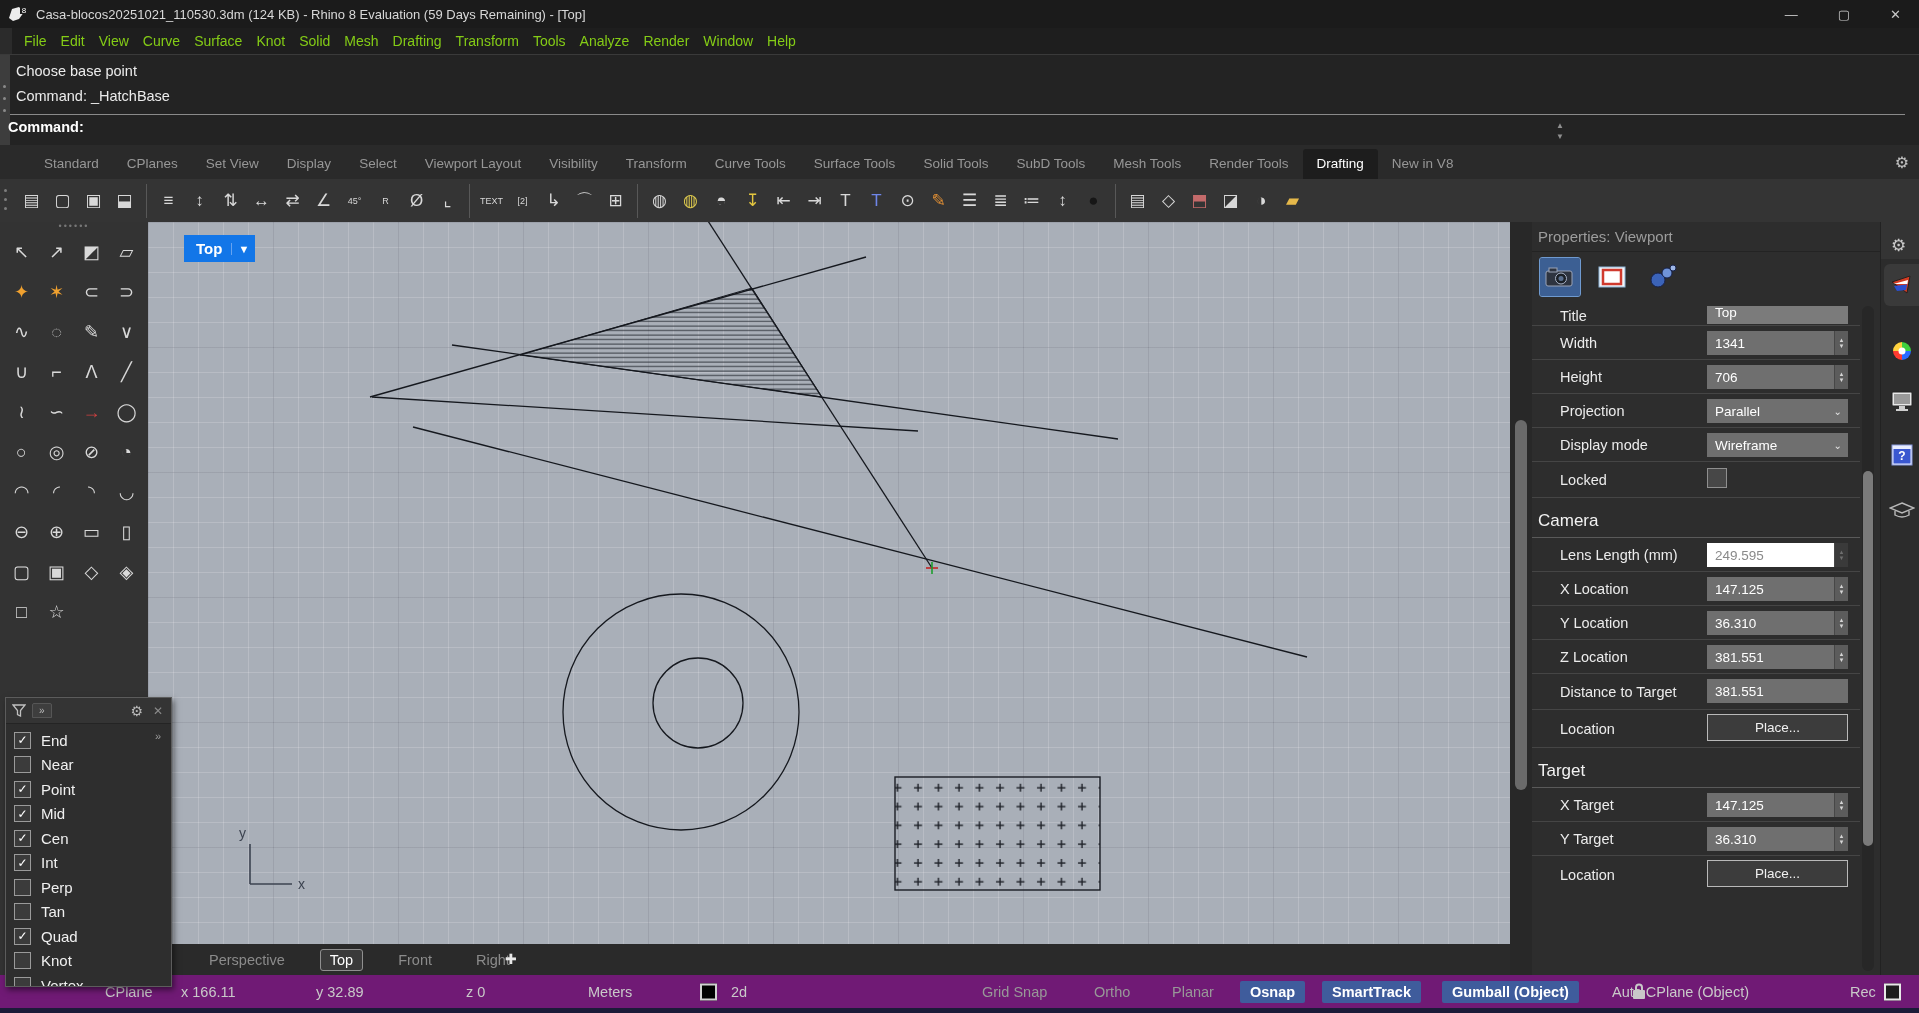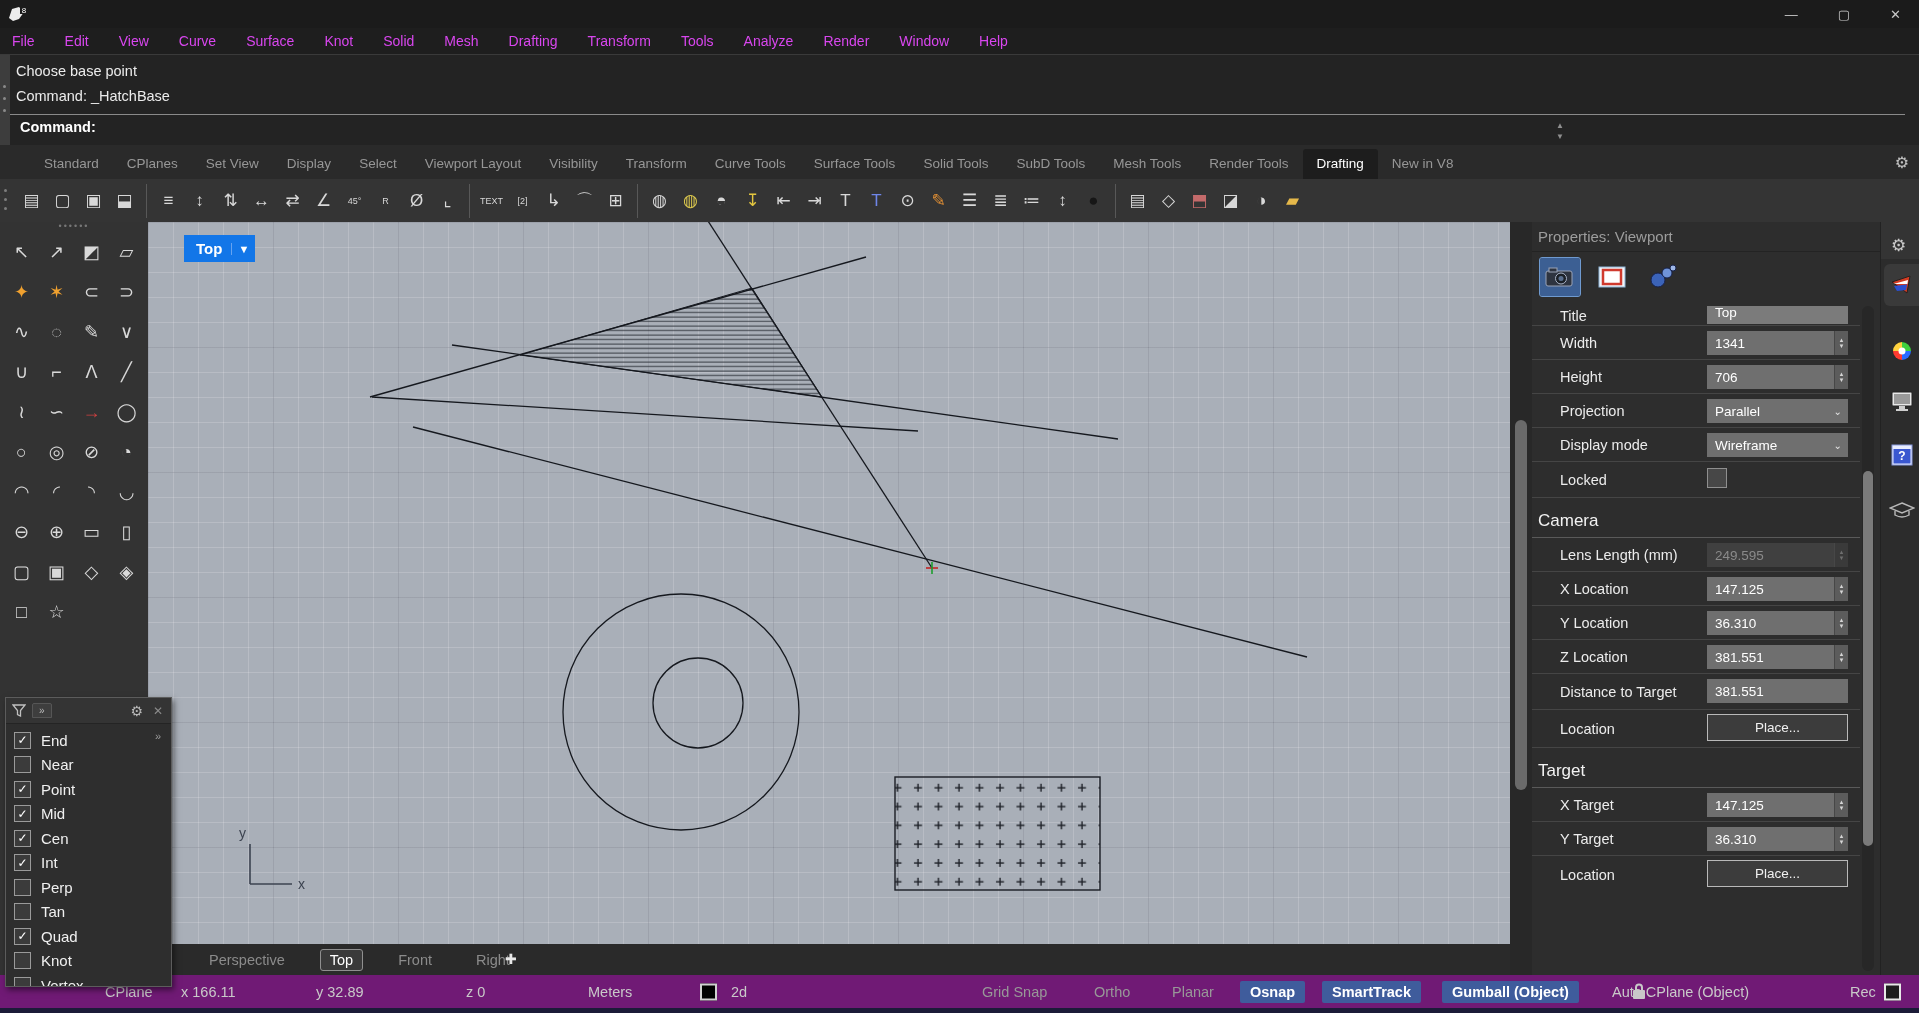--- a/index.html
+++ b/index.html
@@ -7,30 +7,30 @@
     font-family:"Liberation Sans", sans-serif; }
   #app { position:relative; width:1919px; height:1013px; background:#2b2b2b; }
 
   
   .titlebar { position:relative; height:28px; background:#1b1b1b; display:flex; align-items:center; color:#d8d8d8; font-size:13px; }
   .titlebar .logo { width:22px; height:20px; margin:0 8px 0 6px; }
   .win-controls { position:absolute; right:18px; top:0; height:28px; display:flex; align-items:center; gap:40px; color:#c9c9c9; font-size:13px; }
   .win-controls span { cursor:default; }
 
   
-  .menubar { height:26px; background:#1e1e1e; display:flex; align-items:center; gap:30px; padding-left:12px; color:#d946ef; font-size:14px; }
+  .menubar { height:26px; background:#1e1e1e; display:flex; align-items:center; gap:14px; padding-left:12px; color:#84cc16; font-size:14px;margin-left:12px; }
   .menubar .menu-item { cursor:default; }
 
   
   .cmdarea { position:relative; height:91px; background:#232323; border-top:1px solid #3a3a3a; }
   .cmd-gutter { position:absolute; left:0; top:0; bottom:0; width:10px; background:#3d3d3d; }
   .cmd-gutter i { position:absolute; left:3px; width:3px; height:3px; border-radius:50%; background:#8a8a8a; }
   .cmd-hist { padding:4px 0 0 16px; color:#ececec; font-size:14.5px; line-height:25px; }
   .cmd-sep { position:absolute; left:10px; right:14px; top:59px; border-top:1px solid #8a8a8a; }
-  .cmd-prompt { position:absolute; left:20px; top:64px; color:#ffffff; font-weight:bold; font-size:14.5px; }
+  .cmd-prompt { position:absolute; left:8px; top:64px; color:#ffffff; font-weight:bold; font-size:14.5px; }
   .cmd-scroll { position:absolute; right:352px; top:4px; width:14px; bottom:4px; display:flex; flex-direction:column; justify-content:flex-end; align-items:center; gap:2px; color:#8f8f8f; font-size:8px; }
 
   
   .tabrow { position:relative; height:34px; background:#2a2a2a; display:flex; align-items:flex-end; gap:0; padding-left:30px; }
   .tabrow .tab { color:#979797; font-size:13.5px; padding:7px 14px 8px 14px; cursor:default; }
   .tabrow .tab.active { background:#1d1d1d; color:#ffffff; border-radius:3px 3px 0 0; }
 
   
   .toolrow { position:relative; height:43px; background:#343434; display:flex; align-items:center; padding-left:16px; }
   .tool-gutter { position:absolute; left:4px; top:10px; width:4px; }
@@ -77,21 +77,21 @@
   .pic { width:40px; height:38px; display:flex; align-items:center; justify-content:center; border-radius:2px; }
   .pic.sel { background:#3c5f93; outline:1px solid #6f9ad0; }
   .pscroll { position:absolute; left:0; right:20px; top:84px; bottom:0; overflow:hidden; }
   .prow { position:relative; height:34px; border-bottom:1px solid #454545; }
   .prow.first { height:20px; }
   .prow.first .pctrl { top:-6px; }
   .plabel { position:absolute; left:28px; top:50%; transform:translateY(-50%); font-size:14.5px; color:#ececec; white-space:nowrap; }
   .prow.first .plabel { top:2px; transform:none; }
   .pctrl { position:absolute; left:175px; top:5px; width:141px; height:24px; background:#6f6f6f; color:#fff; font-size:13.5px; display:flex; align-items:center; padding-left:8px; }
   .pctrl.lighter { background:#7b7b7b; }
-  .pctrl.disabled { background:#404040; color:#8a8a8a; }
+  .pctrl.disabled { background:#ffffff; color:#8a8a8a; }
   .spinner { position:absolute; right:0; top:0; bottom:0; width:14px; background:#5c5c5c; border-left:1px solid #474747; display:flex; flex-direction:column; align-items:center; justify-content:center; color:#d5d5d5; font-size:6px; line-height:6px; }
   .pctrl.disabled .spinner { color:#6f6f6f; background:#3a3a3a; }
   .ddchev { position:absolute; right:6px; color:#e5e5e5; font-size:10px; }
   .pcheck { position:absolute; left:175px; top:6px; width:20px; height:20px; background:#474747; border:1px solid #8f8f8f; }
   .pbtn { position:absolute; left:175px; top:4px; width:141px; height:27px; background:#3c3c3c; border:1px solid #b9b9b9; color:#f0f0f0; font-size:13.5px; display:flex; align-items:center; justify-content:center; cursor:default; }
   .psection { position:relative; height:40px; border-bottom:1px solid #5a5a5a; }
   .psection span { position:absolute; left:6px; bottom:6px; font-size:17px; color:#f2f2f2; }
   .props-scrollbar { position:absolute; right:6px; top:84px; bottom:4px; width:12px; background:#272727; border-radius:6px; }
   .props-scrollbar .thumb { position:absolute; left:1px; width:10px; top:165px; height:375px; background:#7a7a7a; border-radius:5px; }
 
@@ -128,20 +128,21 @@
 <body>
 
 <div id="app">
 
   <div class="titlebar">
     <svg class="logo" viewBox="0 0 22 20">
       <path d="M3 14 L6 5 L13 3 L18 8 L13 15 L7 17 Z" fill="#ececec"></path>
       <rect x="14" y="1" width="8" height="9" fill="#1b1b1b"></rect>
       <text x="18" y="8.5" font-size="8" fill="#fff" text-anchor="middle">8</text>
     </svg>
+    <span>Casa-blocos20251021_110530.3dm (124 KB) - Rhino 8 Evaluation (59 Days Remaining) - [Top]</span>
     <div class="win-controls">
       <span>—</span>
       <span>▢</span>
       <span>✕</span>
     </div>
   </div>
 
   <div class="menubar">
 
   <div class="menu-item">File</div>

